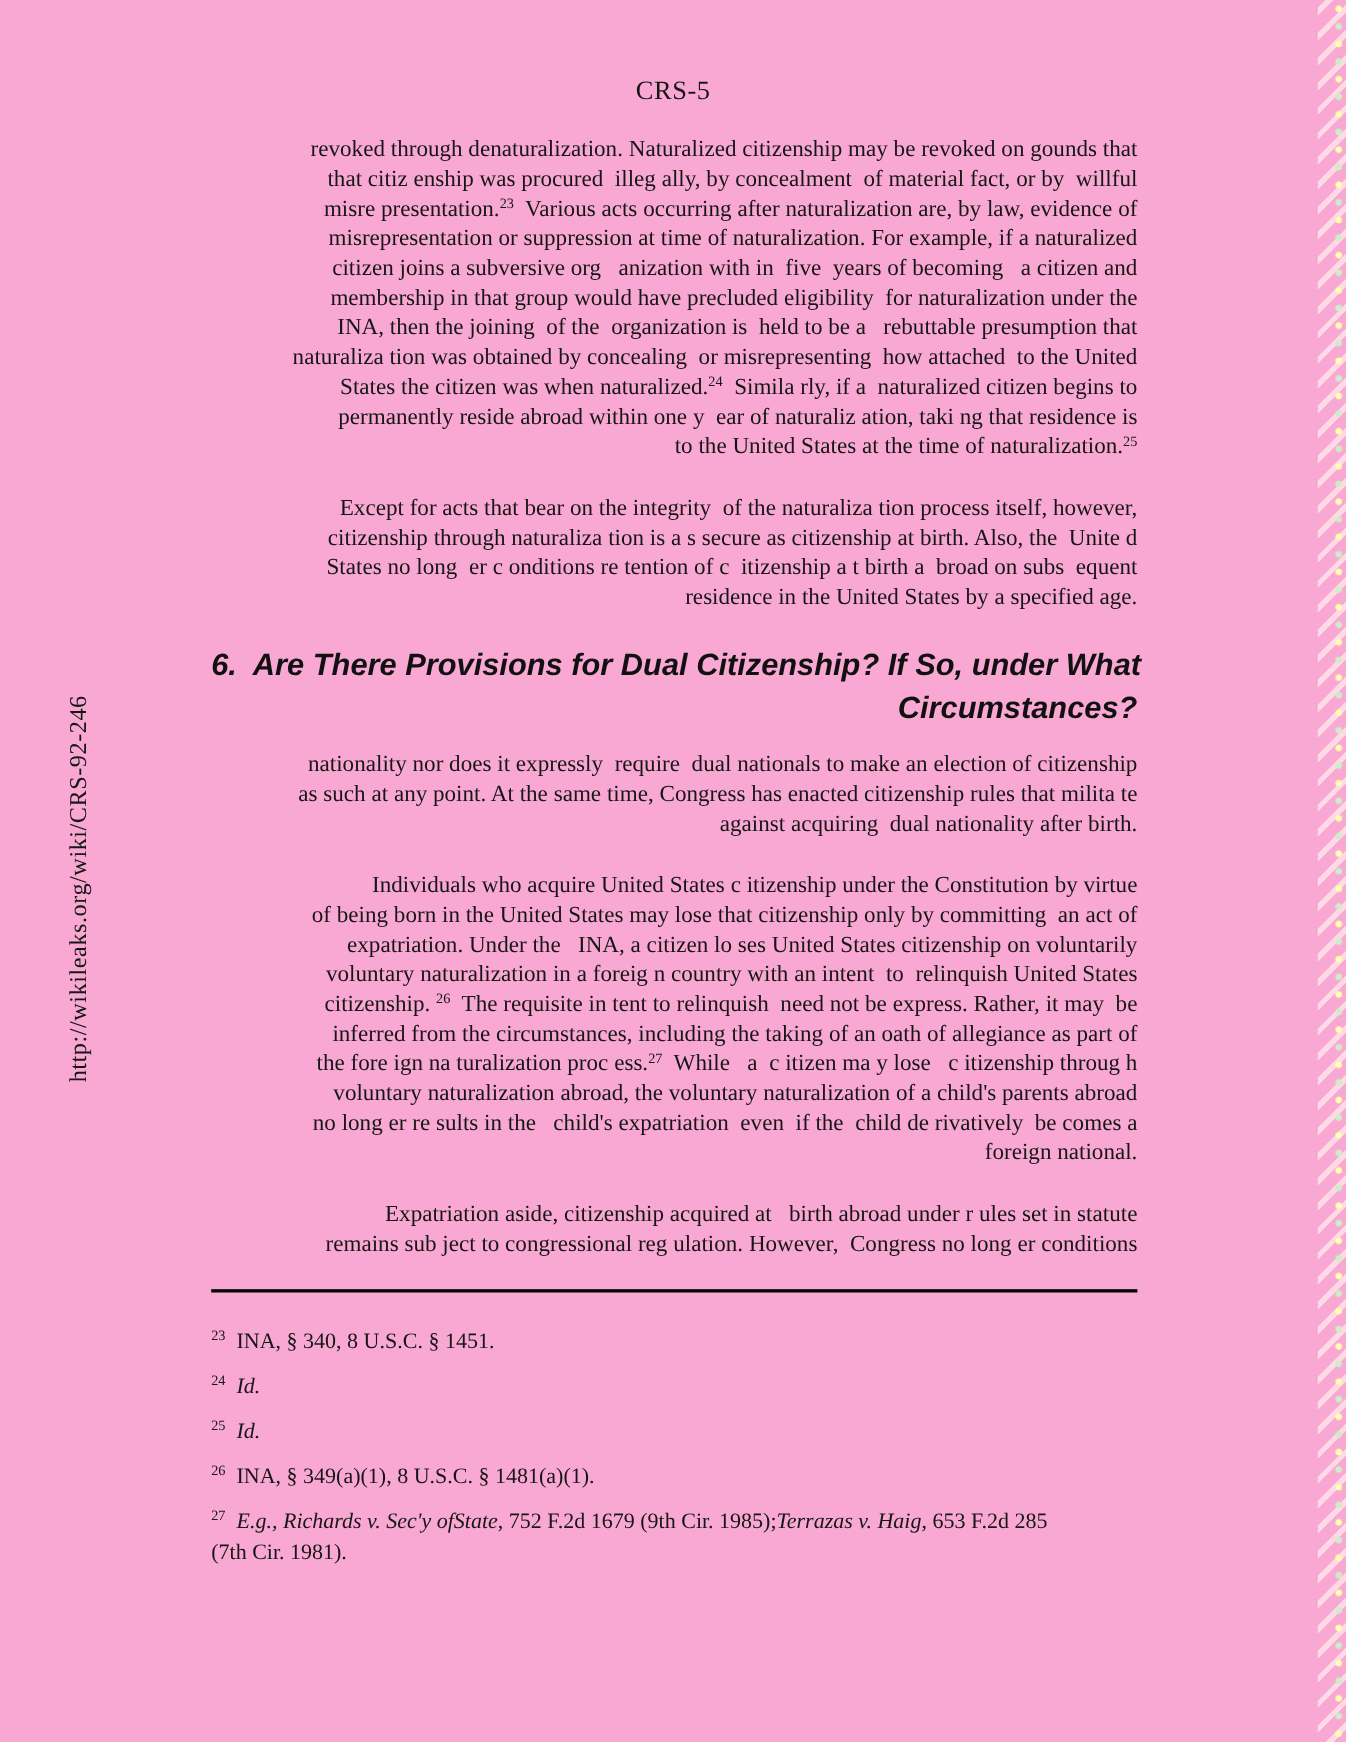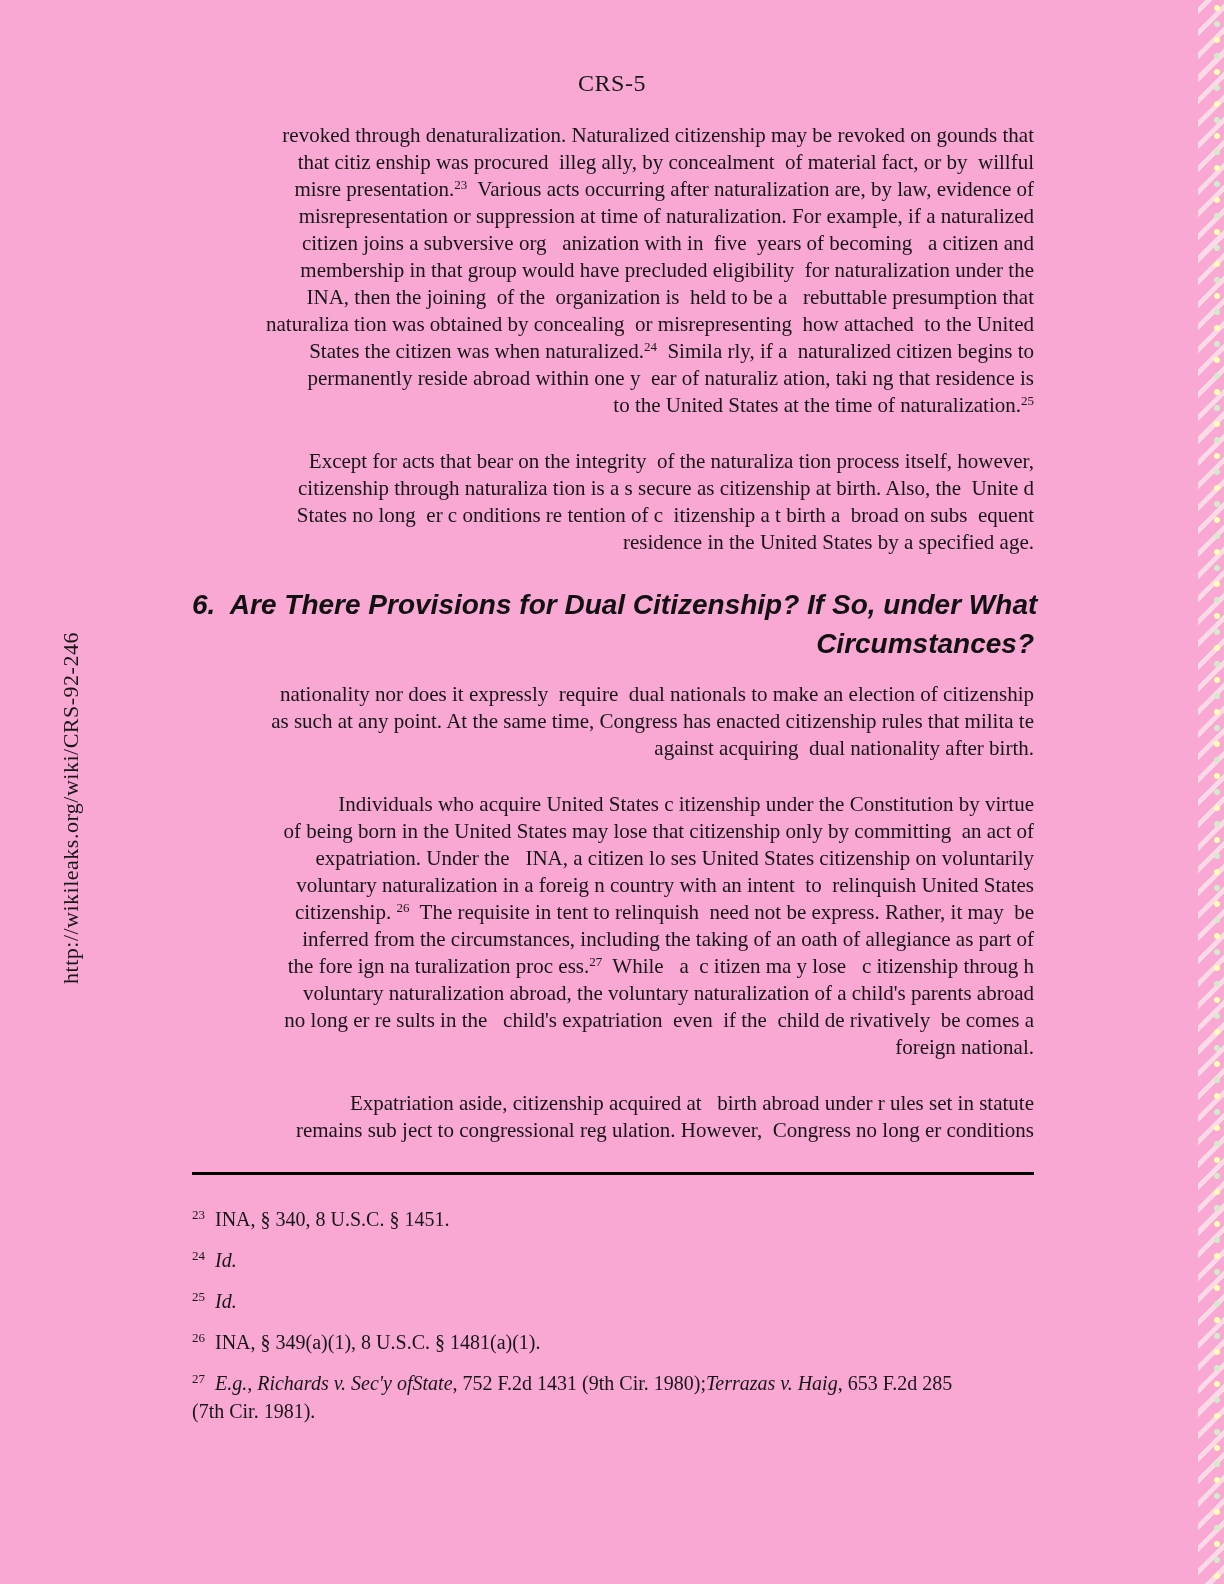--- a/index.html
+++ b/index.html
@@ -114,16 +114,16 @@
       </div>
     </div>
 
   <div class="footnotes">
     <hr class="footnote-rule">
     <div id="footnote-list">
         <div class="footnote"><div><sup>23</sup><span>INA, § 340, 8 U.S.C. § 1451.</span></div></div>
         <div class="footnote"><div><sup>24</sup><span class="it">Id.</span></div></div>
         <div class="footnote"><div><sup>25</sup><span class="it">Id.</span></div></div>
         <div class="footnote"><div><sup>26</sup><span>INA, § 349(a)(1), 8 U.S.C. § 1481(a)(1).</span></div></div>
-        <div class="footnote"><div><sup>27</sup><span class="it">E.g., </span><span class="it">Richards v. Sec'y ofState</span><span>, 752 F.2d 1431 (9th Cir. 1980);</span><span class="it">Terrazas v. Haig</span><span>, 653 F.2d 285</span></div><div><span>(7th Cir. 1981).</span></div></div>
+        <div class="footnote"><div><sup>27</sup><span class="it">E.g., </span><span class="it">Richards v. Sec'y ofState</span><span>, 752 F.2d 1679 (9th Cir. 1985);</span><span class="it">Terrazas v. Haig</span><span>, 653 F.2d 285</span></div><div><span>(7th Cir. 1981).</span></div></div>
       </div>
   </div>
 </div>
 
 </body></html>

